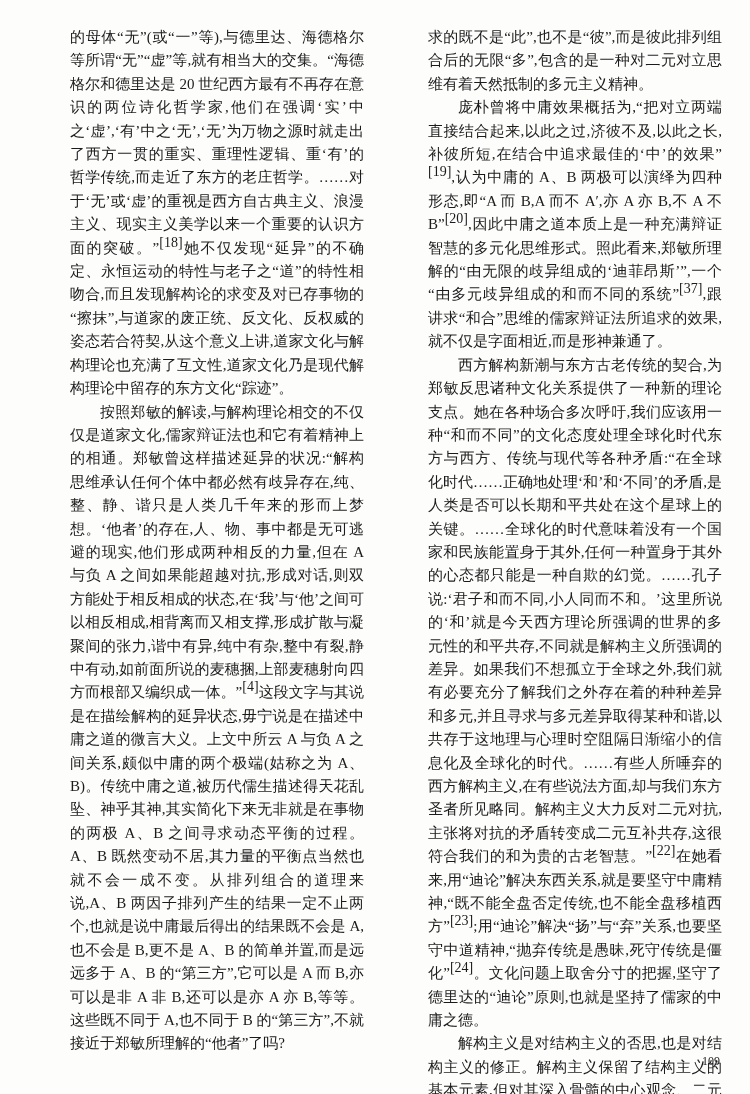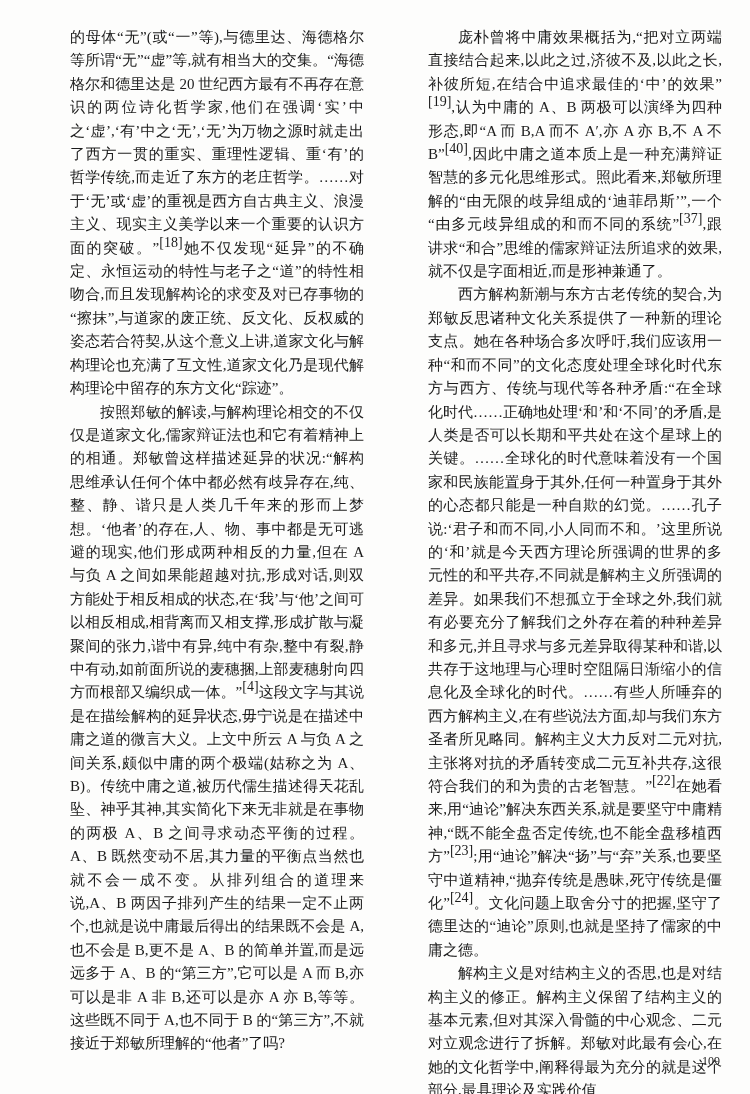--- a/index.html
+++ b/index.html
@@ -53,19 +53,20 @@
 </head>
 <body>
 
 <div class="page">
   <div class="columns">
     <div class="col">
         <p class="para">的母体“无”(或“一”等),与德里达、海德格尔等所谓“无”“虚”等,就有相当大的交集。“海德格尔和德里达是 20 世纪西方最有不再存在意识的两位诗化哲学家,他们在强调‘实’中之‘虚’,‘有’中之‘无’,‘无’为万物之源时就走出了西方一贯的重实、重理性逻辑、重‘有’的哲学传统,而走近了东方的老庄哲学。……对于‘无’或‘虚’的重视是西方自古典主义、浪漫主义、现实主义美学以来一个重要的认识方面的突破。”<sup class="ref">[18]</sup>她不仅发现“延异”的不确定、永恒运动的特性与老子之“道”的特性相吻合,而且发现解构论的求变及对已存事物的“擦抹”,与道家的废正统、反文化、反权威的姿态若合符契,从这个意义上讲,道家文化与解构理论也充满了互文性,道家文化乃是现代解构理论中留存的东方文化“踪迹”。</p>
         <p class="para indent">按照郑敏的解读,与解构理论相交的不仅仅是道家文化,儒家辩证法也和它有着精神上的相通。郑敏曾这样描述延异的状况:“解构思维承认任何个体中都必然有歧异存在,纯、整、静、谐只是人类几千年来的形而上梦想。‘他者’的存在,人、物、事中都是无可逃避的现实,他们形成两种相反的力量,但在 A 与负 A 之间如果能超越对抗,形成对话,则双方能处于相反相成的状态,在‘我’与‘他’之间可以相反相成,相背离而又相支撑,形成扩散与凝聚间的张力,谐中有异,纯中有杂,整中有裂,静中有动,如前面所说的麦穗捆,上部麦穗射向四方而根部又编织成一体。”<sup class="ref">[4]</sup>这段文字与其说是在描绘解构的延异状态,毋宁说是在描述中庸之道的微言大义。上文中所云 A 与负 A 之间关系,颇似中庸的两个极端(姑称之为 A、B)。传统中庸之道,被历代儒生描述得天花乱坠、神乎其神,其实简化下来无非就是在事物的两极 A、B 之间寻求动态平衡的过程。A、B 既然变动不居,其力量的平衡点当然也就不会一成不变。从排列组合的道理来说,A、B 两因子排列产生的结果一定不止两个,也就是说中庸最后得出的结果既不会是 A,也不会是 B,更不是 A、B 的简单并置,而是远远多于 A、B 的“第三方”,它可以是 A 而 B,亦可以是非 A 非 B,还可以是亦 A 亦 B,等等。这些既不同于 A,也不同于 B 的“第三方”,不就接近于郑敏所理解的“他者”了吗?</p>
       </div>
     <div class="col">
-        <p class="para indent">庞朴曾将中庸效果概括为,“把对立两端直接结合起来,以此之过,济彼不及,以此之长,补彼所短,在结合中追求最佳的‘中’的效果”<sup class="ref">[19]</sup>,认为中庸的 A、B 两极可以演绎为四种形态,即“A 而 B,A 而不 A′,亦 A 亦 B,不 A 不 B”<sup class="ref">[40]</sup>,因此中庸之道本质上是一种充满辩证智慧的多元化思维形式。照此看来,郑敏所理解的“由无限的歧异组成的‘迪菲昂斯’”,一个“由多元歧异组成的和而不同的系统”<sup class="ref">[37]</sup>,跟讲求“和合”思维的儒家辩证法所追求的效果,就不仅是字面相近,而是形神兼通了。</p>
+        <p class="para">求的既不是“此”,也不是“彼”,而是彼此排列组合后的无限“多”,包含的是一种对二元对立思维有着天然抵制的多元主义精神。</p>
+        <p class="para indent">庞朴曾将中庸效果概括为,“把对立两端直接结合起来,以此之过,济彼不及,以此之长,补彼所短,在结合中追求最佳的‘中’的效果”<sup class="ref">[19]</sup>,认为中庸的 A、B 两极可以演绎为四种形态,即“A 而 B,A 而不 A′,亦 A 亦 B,不 A 不 B”<sup class="ref">[20]</sup>,因此中庸之道本质上是一种充满辩证智慧的多元化思维形式。照此看来,郑敏所理解的“由无限的歧异组成的‘迪菲昂斯’”,一个“由多元歧异组成的和而不同的系统”<sup class="ref">[37]</sup>,跟讲求“和合”思维的儒家辩证法所追求的效果,就不仅是字面相近,而是形神兼通了。</p>
         <p class="para indent">西方解构新潮与东方古老传统的契合,为郑敏反思诸种文化关系提供了一种新的理论支点。她在各种场合多次呼吁,我们应该用一种“和而不同”的文化态度处理全球化时代东方与西方、传统与现代等各种矛盾:“在全球化时代……正确地处理‘和’和‘不同’的矛盾,是人类是否可以长期和平共处在这个星球上的关键。……全球化的时代意味着没有一个国家和民族能置身于其外,任何一种置身于其外的心态都只能是一种自欺的幻觉。……孔子说:‘君子和而不同,小人同而不和。’这里所说的‘和’就是今天西方理论所强调的世界的多元性的和平共存,不同就是解构主义所强调的差异。如果我们不想孤立于全球之外,我们就有必要充分了解我们之外存在着的种种差异和多元,并且寻求与多元差异取得某种和谐,以共存于这地理与心理时空阻隔日渐缩小的信息化及全球化的时代。……有些人所唾弃的西方解构主义,在有些说法方面,却与我们东方圣者所见略同。解构主义大力反对二元对抗,主张将对抗的矛盾转变成二元互补共存,这很符合我们的和为贵的古老智慧。”<sup class="ref">[22]</sup>在她看来,用“迪论”解决东西关系,就是要坚守中庸精神,“既不能全盘否定传统,也不能全盘移植西方”<sup class="ref">[23]</sup>;用“迪论”解决“扬”与“弃”关系,也要坚守中道精神,“抛弃传统是愚昧,死守传统是僵化”<sup class="ref">[24]</sup>。文化问题上取舍分寸的把握,坚守了德里达的“迪论”原则,也就是坚持了儒家的中庸之德。</p>
         <p class="para indent">解构主义是对结构主义的否思,也是对结构主义的修正。解构主义保留了结构主义的基本元素,但对其深入骨髓的中心观念、二元对立观念进行了拆解。郑敏对此最有会心,在她的文化哲学中,阐释得最为充分的就是这个部分,最具理论及实践价值</p>
       </div>
   </div>
   <div class="page-number">109</div>
 </div>
 
 </body></html>

